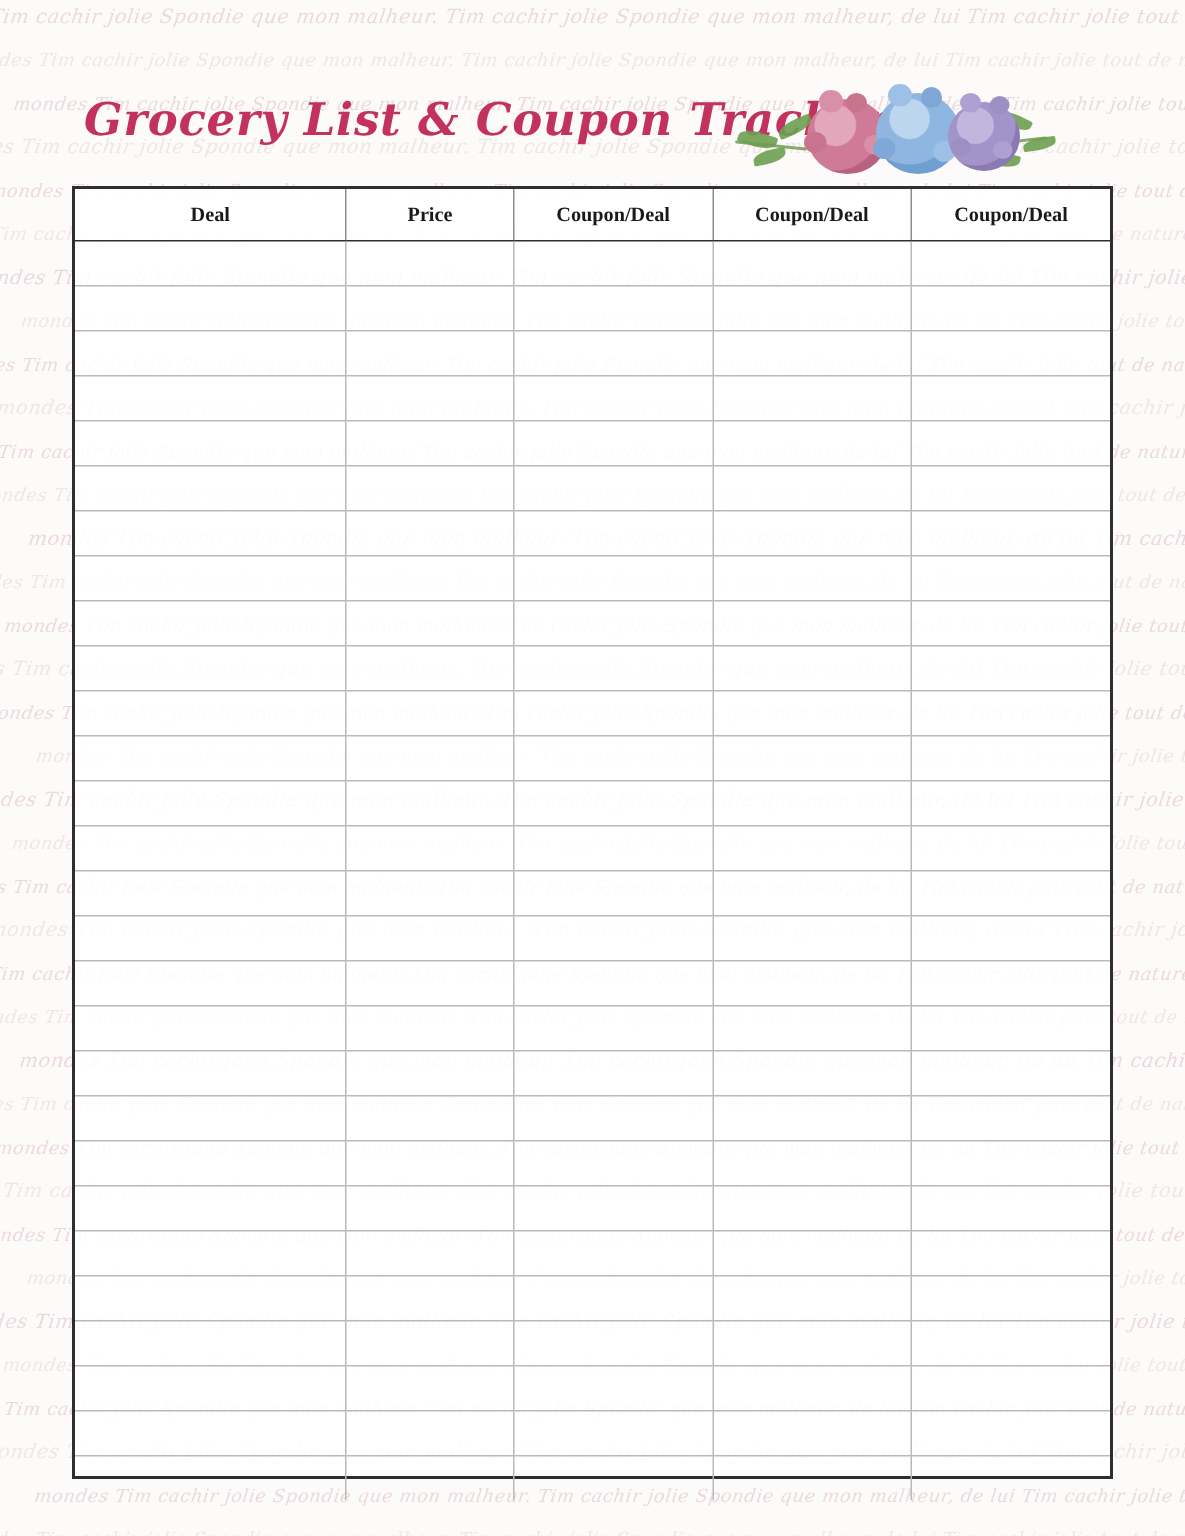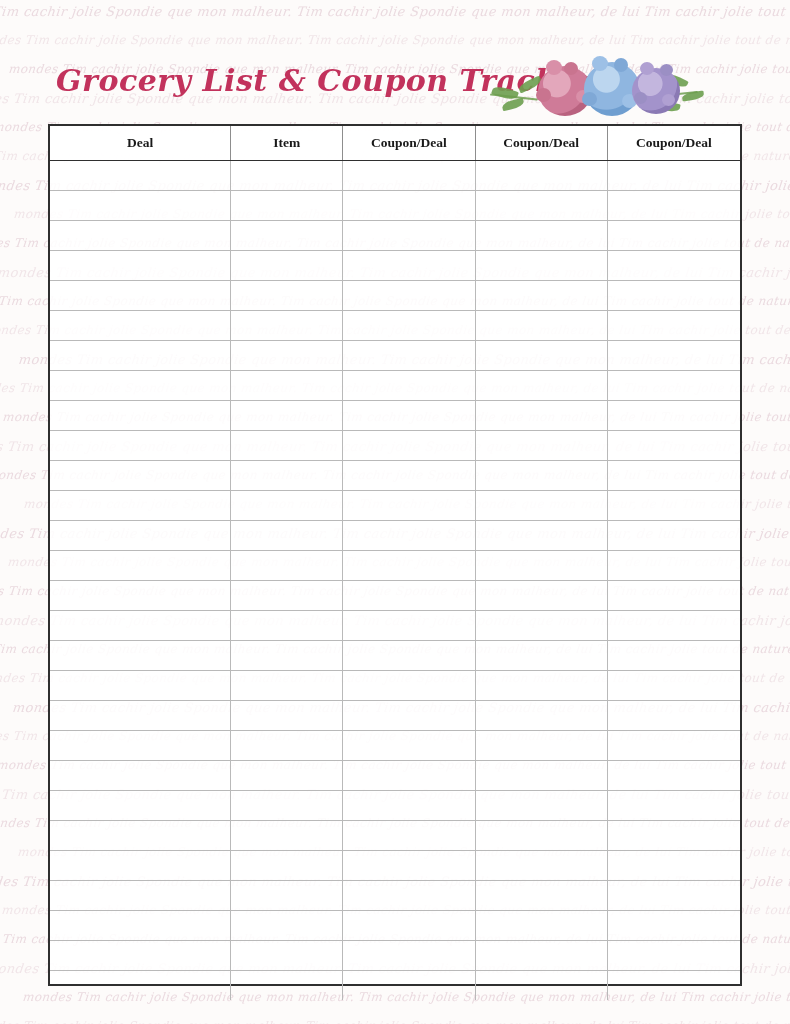--- a/index.html
+++ b/index.html
@@ -224,21 +224,21 @@
       <colgroup>
         <col class="col-item">
           <col class="col-price">
           <col class="col-c1">
           <col class="col-c2">
           <col class="col-c3">
       </colgroup>
       <thead>
         <tr>
           <th>Deal</th>
-          <th>Item</th>
+          <th>Price</th>
           <th>Coupon/Deal</th>
           <th>Coupon/Deal</th>
           <th>Coupon/Deal</th>
         </tr>
       </thead>
       <tbody id="grid-body">
           <tr>
             <td></td>
             <td></td>
             <td></td>

